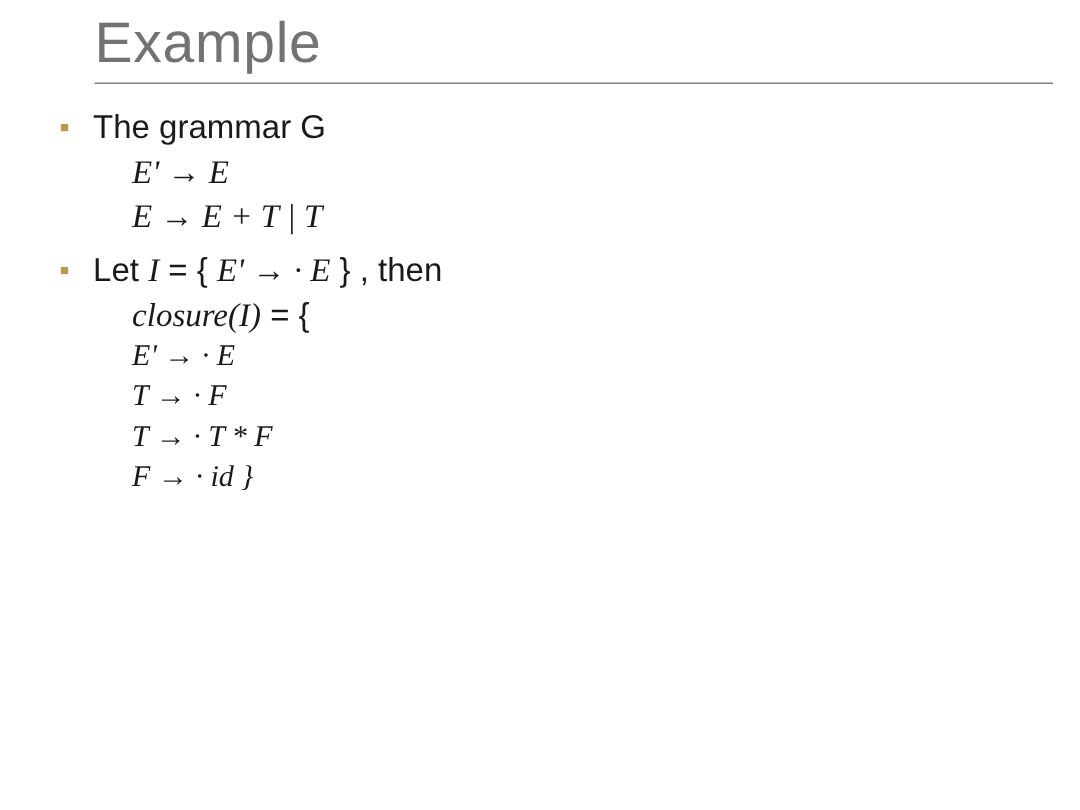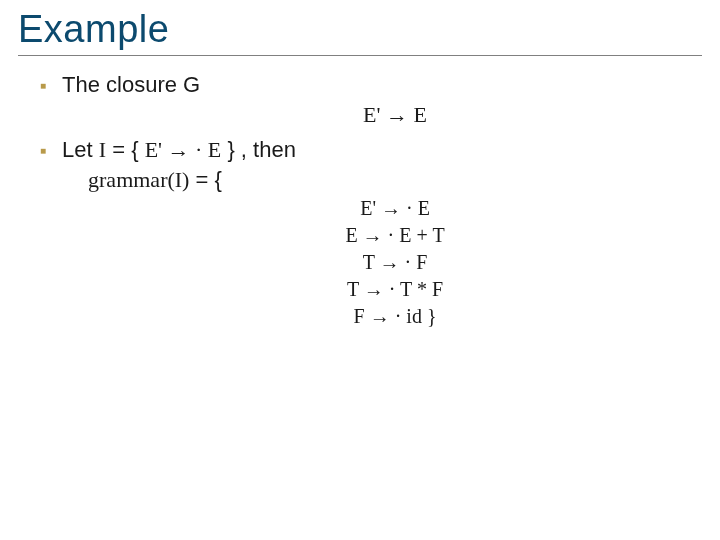--- a/index.html
+++ b/index.html
@@ -10,26 +10,27 @@
     position: relative;
     overflow: hidden;
   }
   .slide {
     width: 720px;
     height: 540px;
     padding: 8px 18px 0 18px;
   }
   .title {
     font-size: 38px;
-    color: #0c4a6e;
+    color: #737373;
     font-weight: normal;
     padding-bottom: 4px;
     border-bottom: 1px solid #808080;
     margin-bottom: 14px;
     letter-spacing: 0.5px;
+    margin-left: 45px;
   }
   .content {
     padding-left: 22px;
     font-size: 22px;
     line-height: 1.35;
     color: #1a1a1a;
   }
   .bullet-row {
     display: flex;
     align-items: flex-start;
@@ -38,51 +39,51 @@
   .bullet-marker {
     font-size: 10px;
     color: #b89a4a;
     margin-right: 16px;
     margin-top: 9px;
     flex: 0 0 auto;
   }
   .bullet-body { flex: 1; }
   .indent1 { padding-left: 26px; }
   .indent2 { padding-left: 26px; font-size: 20px; }
-  .ital { font-family: "Times New Roman", Times, serif; text-align: center; }
+  .ital { font-style: italic; font-family: "Times New Roman", Times, serif; }
   .block2 { margin-top: 6px; }
 </style>
 </head>
 <body>
 
 <div class="slide">
 
   <div class="title">Example</div>
 
   <div class="content">
 
     <div class="bullet-row">
       <div class="bullet-marker">■</div>
       <div class="bullet-body">
-        <div>The closure G</div>
+        <div>The grammar G</div>
         <div class="indent1 ital">E' → E</div>
+        <div class="indent1 ital">E  → E + T  |  T</div>
       </div>
     </div>
 
     <div class="bullet-row block2">
       <div class="bullet-marker">■</div>
       <div class="bullet-body">
         <div>
           <span>Let  </span><span class="ital">I</span><span> = { </span><span class="ital">E' →  · E</span><span> } , then</span>
         </div>
         <div class="indent1">
-          <span class="ital">grammar</span><span class="ital">(I)</span><span>  =  {</span>
+          <span class="ital">closure</span><span class="ital">(I)</span><span>  =  {</span>
         </div>
         <div class="indent2 ital">E' → · E</div>
-        <div class="indent2 ital">E  → · E + T</div>
         <div class="indent2 ital">T  → · F</div>
         <div class="indent2 ital">T  → · T * F</div>
         <div class="indent2 ital">F  → · id   }</div>
       </div>
     </div>
 
   </div>
 </div>
 
 </body></html>

